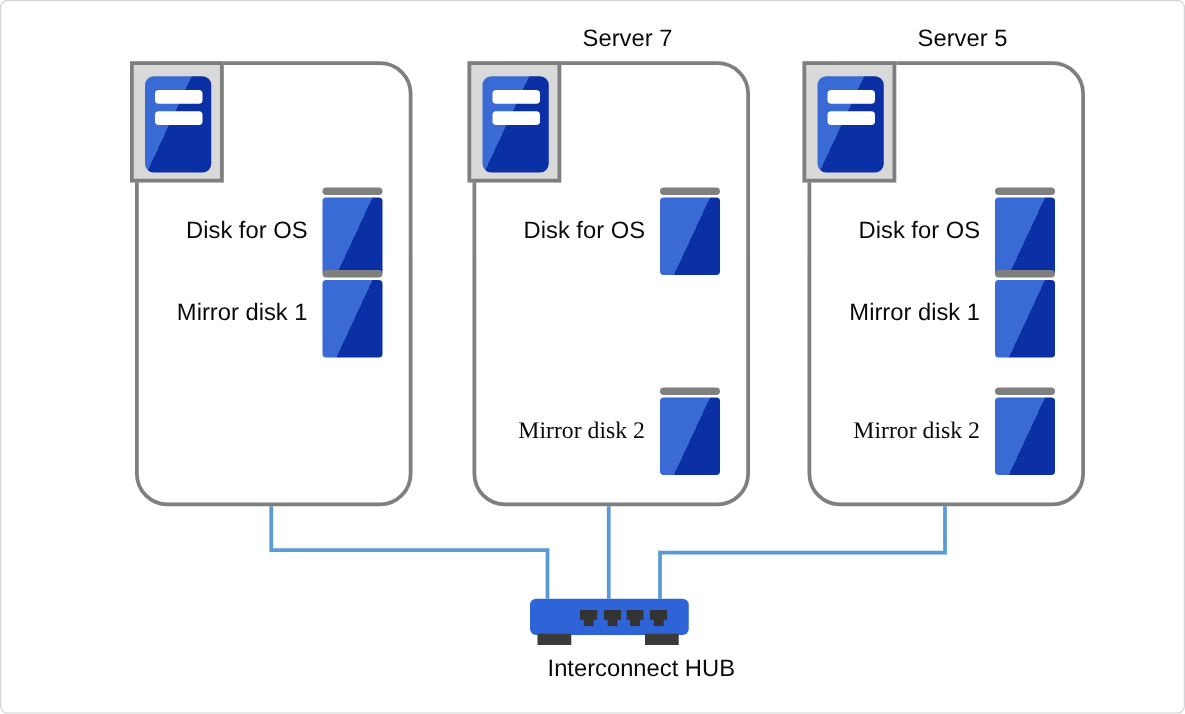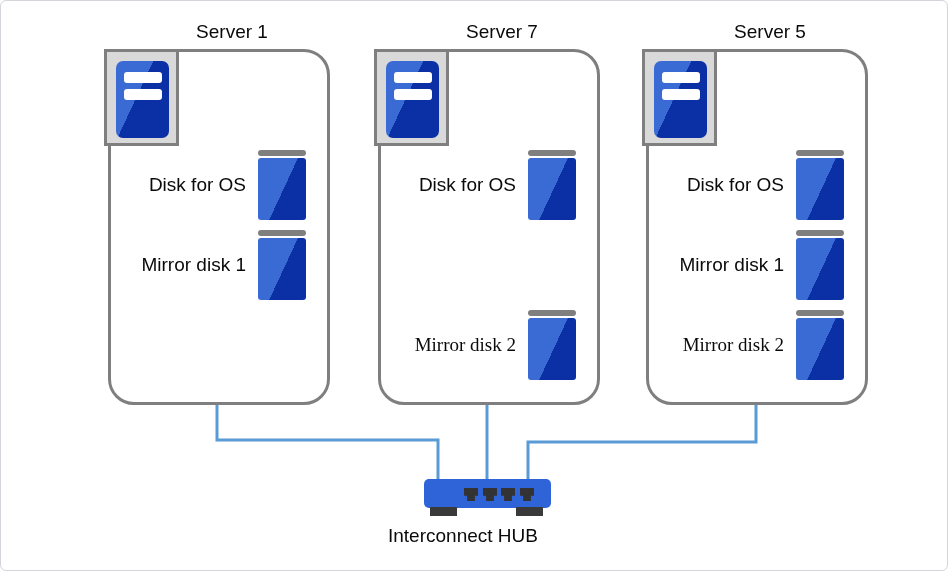--- a/index.html
+++ b/index.html
@@ -29,21 +29,21 @@
   }
   .tower .bar{
     position:absolute;left:8px;width:38px;height:11px;background:#ffffff;border-radius:3px;
   }
   .tower .bar.b1{top:11px;}
   .tower .bar.b2{top:28px;}
   
   .disk-row{
     position:absolute;right:24px;display:flex;align-items:center;gap:12px;height:70px;
   }
-  .slot-0{top:149px;} .slot-1{top:229px;text-align:right;} .slot-2{top:309px;font-family:Liberation Serif, serif;}
+  .slot-0{top:149px;} .slot-1{top:215px;text-align:right;} .slot-2{top:309px;font-family:Liberation Serif, serif;}
   .disk-label{font-size:19px;white-space:nowrap;}
   .disk-icon{width:48px;height:70px;display:flex;flex-direction:column;}
   .disk-cap{width:48px;height:6px;background:#7f7f7f;border-radius:3px;}
   .disk-body{
     width:48px;height:62px;margin-top:2px;border-radius:3px;
     background:linear-gradient(115deg,#3a6ad4 52%,#0b2fa5 52%);
   }
   
   .wires{position:absolute;left:0;top:0;width:948px;height:571px;pointer-events:none;}
   
@@ -53,37 +53,36 @@
     background:#2f63d8;
   }
   .hub-port{
     position:absolute;top:9px;width:14px;height:13px;background:#333333;
     clip-path:polygon(0 0,100% 0,100% 60%,78% 60%,78% 100%,22% 100%,22% 60%,0 60%);
   }
   .p0{left:40px;} .p1{left:59px;} .p2{left:77px;} .p3{left:96px;}
   .hub-foot{position:absolute;top:28px;width:27px;height:9px;background:#3a3a3a;}
   .f0{left:6px;} .f1{left:92px;}
   .hub-label{
-    position:absolute;left:387px;top:524px;width:200px;text-align:left;
+    position:absolute;left:387px;top:524px;width:200px;text-align:right;
     font-size:19px;white-space:nowrap;
   }
 </style>
 </head>
 <body>
 
 <div class="canvas">
 
   <svg class="wires" width="948" height="571" viewBox="0 0 948 571">
     <path d="M216 404 L216 439 L437 439 L437 478" fill="none" stroke="#5b9bd5" stroke-width="3"></path>
     <path d="M486 404 L486 478" fill="none" stroke="#5b9bd5" stroke-width="3"></path>
     <path d="M755 404 L755 441 L527 441 L527 478" fill="none" stroke="#5b9bd5" stroke-width="3"></path>
   </svg>
 
   <div class="server" style="left:107px">
-    <div class="server-title">Server 1</div>
     <div class="server-box"></div>
     <div class="server-icon">
       <div class="tower">
         <div class="bar b1"></div>
           <div class="bar b2"></div>
       </div>
     </div>
     <div class="disk-row slot-0">
       <div class="disk-label">Disk for OS</div>
       <div class="disk-icon">

